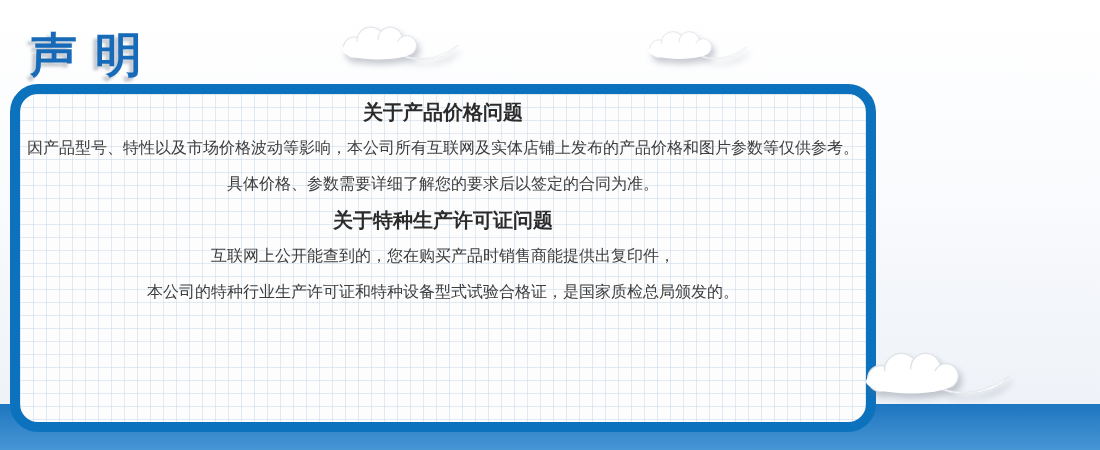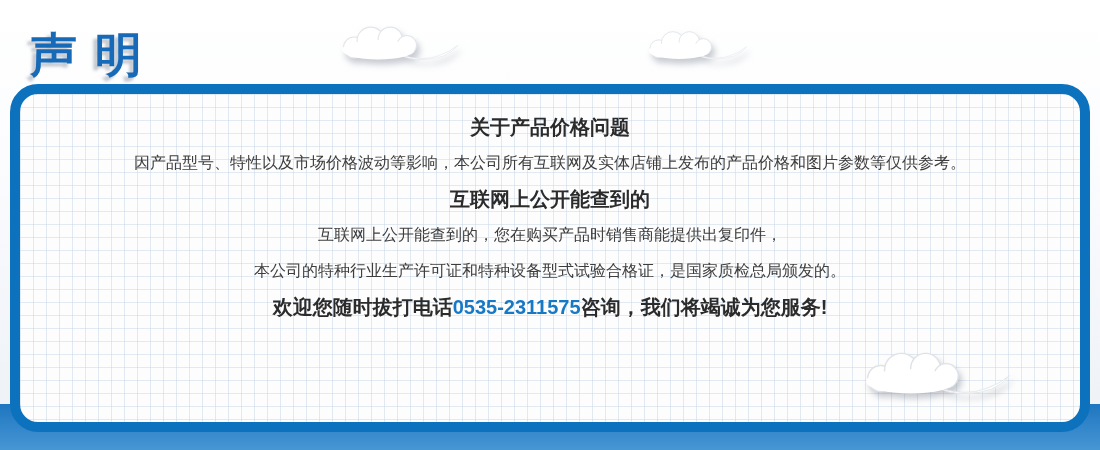--- a/index.html
+++ b/index.html
@@ -26,29 +26,28 @@
   .cloud-tl{left:333px;top:20px;width:128px;height:46px;}
   .cloud-tr{left:641px;top:25px;width:108px;height:40px;}
   .cloud-br{left:850px;top:345px;width:168px;height:56px;}
   
   .bottom-band{
     position:absolute;left:0;top:404px;width:1100px;height:46px;
     background:linear-gradient(180deg,#1e76c0 0%,#4796d4 100%);
   }
   
   .panel{
-    position:absolute;left:10px;top:84px;width:1080px;height:348px;
+    position:absolute;left:10px;top:84px;width:866px;height:348px;
     box-sizing:border-box;
     border:10px solid #0d72bd;border-radius:28px;
     background-color:#fdfdfd;
     background-image:
       linear-gradient(rgba(203,217,233,0.55) 1px,transparent 1px),
       linear-gradient(90deg,rgba(203,217,233,0.55) 1px,transparent 1px);
     background-size:13px 13px;
-    padding-top:15px;
   }
   .line{
     height:36px;line-height:36px;text-align:center;white-space:nowrap;
     font-size:16px;color:#3d3d3d;
   }
   .line.heading{font-size:20px;font-weight:bold;color:#2b2b2b;}
   .line.footer-line{font-size:20px;font-weight:bold;color:#2b2b2b;}
   .phone{color:#1779c6;}
 </style>
 </head>
@@ -78,26 +77,24 @@
     </g>
     <path d="M90 46 Q120 55 140 47 Q155 42 166 33 Q151 52 118 52 Q100 52 90 46 Z" fill="#ffffff" stroke="#e6e9ed" stroke-width="1"></path>
     <ellipse cx="60" cy="39" rx="48" ry="13" fill="#ffffff"></ellipse>
   </svg>
 
   <div class="bottom-band"></div>
 
   <div class="panel">
     <div class="line heading">关于产品价格问题</div>
     <div class="line">因产品型号、特性以及市场价格波动等影响，本公司所有互联网及实体店铺上发布的产品价格和图片参数等仅供参考。</div>
-    <div class="line heading">互联网上公开能查到的</div>
+    <div class="line">具体价格、参数需要详细了解您的要求后以签定的合同为准。</div>
+    <div class="line heading">关于特种生产许可证问题</div>
     <div class="line">互联网上公开能查到的，您在购买产品时销售商能提供出复印件，</div>
     <div class="line">本公司的特种行业生产许可证和特种设备型式试验合格证，是国家质检总局颁发的。</div>
-    <div class="line footer-line">
-      <span>欢迎您随时拔打电话</span><span class="phone">0535-2311575</span><span>咨询，我们将竭诚为您服务!</span>
-    </div>
   </div>
 
   <svg class="cloud cloud-br" viewBox="0 0 170 60" aria-hidden="true">
     <g fill="#ffffff" stroke="#dfe2e7" stroke-width="1.5">
       <circle cx="28" cy="36" r="14"></circle>
       <circle cx="50" cy="27" r="18"></circle>
       <circle cx="76" cy="25" r="16"></circle>
       <circle cx="98" cy="33" r="13"></circle>
     </g>
     <path d="M90 46 Q120 55 140 47 Q155 42 166 33 Q151 52 118 52 Q100 52 90 46 Z" fill="#ffffff" stroke="#e3e6ea" stroke-width="1"></path>

